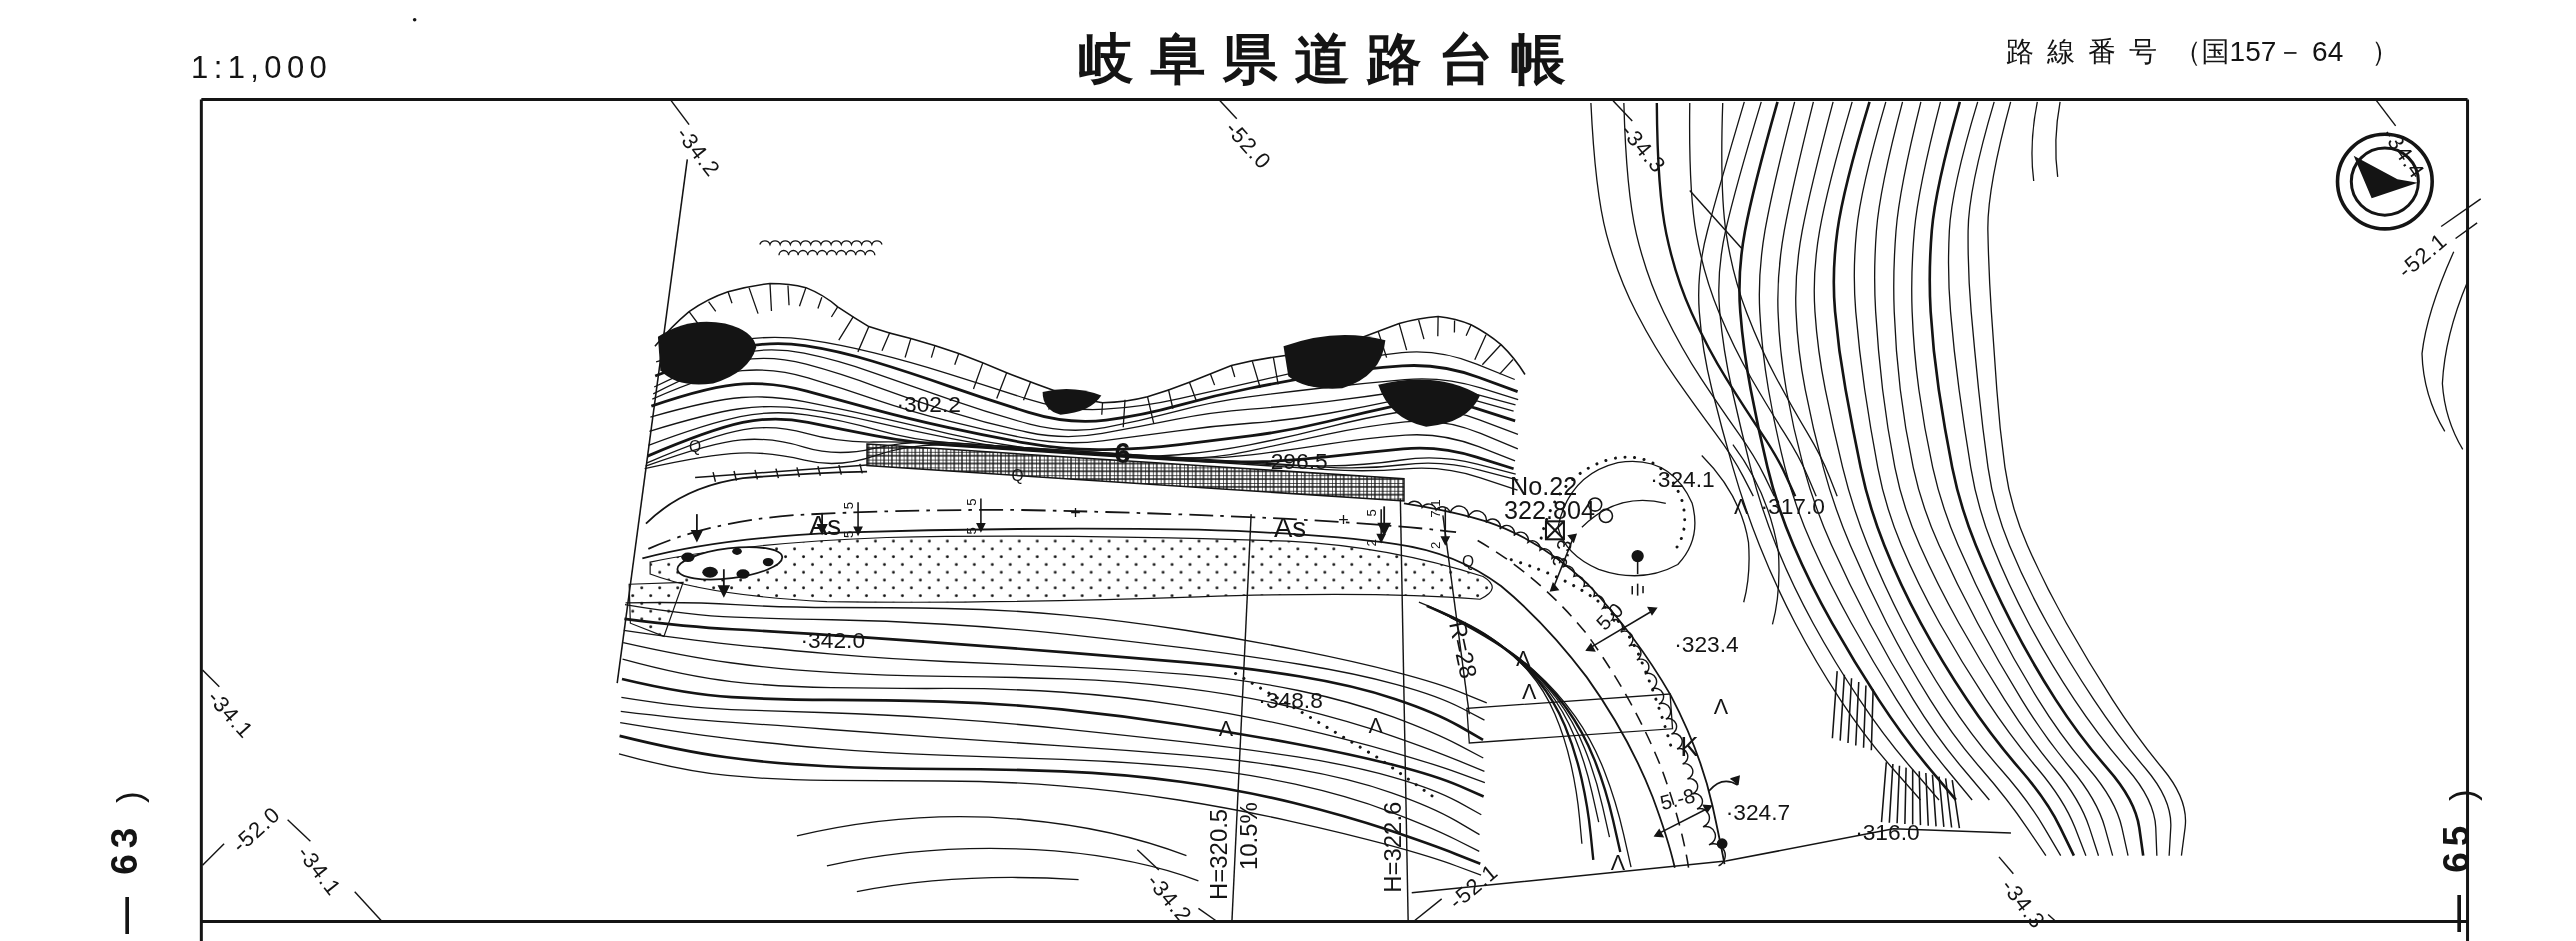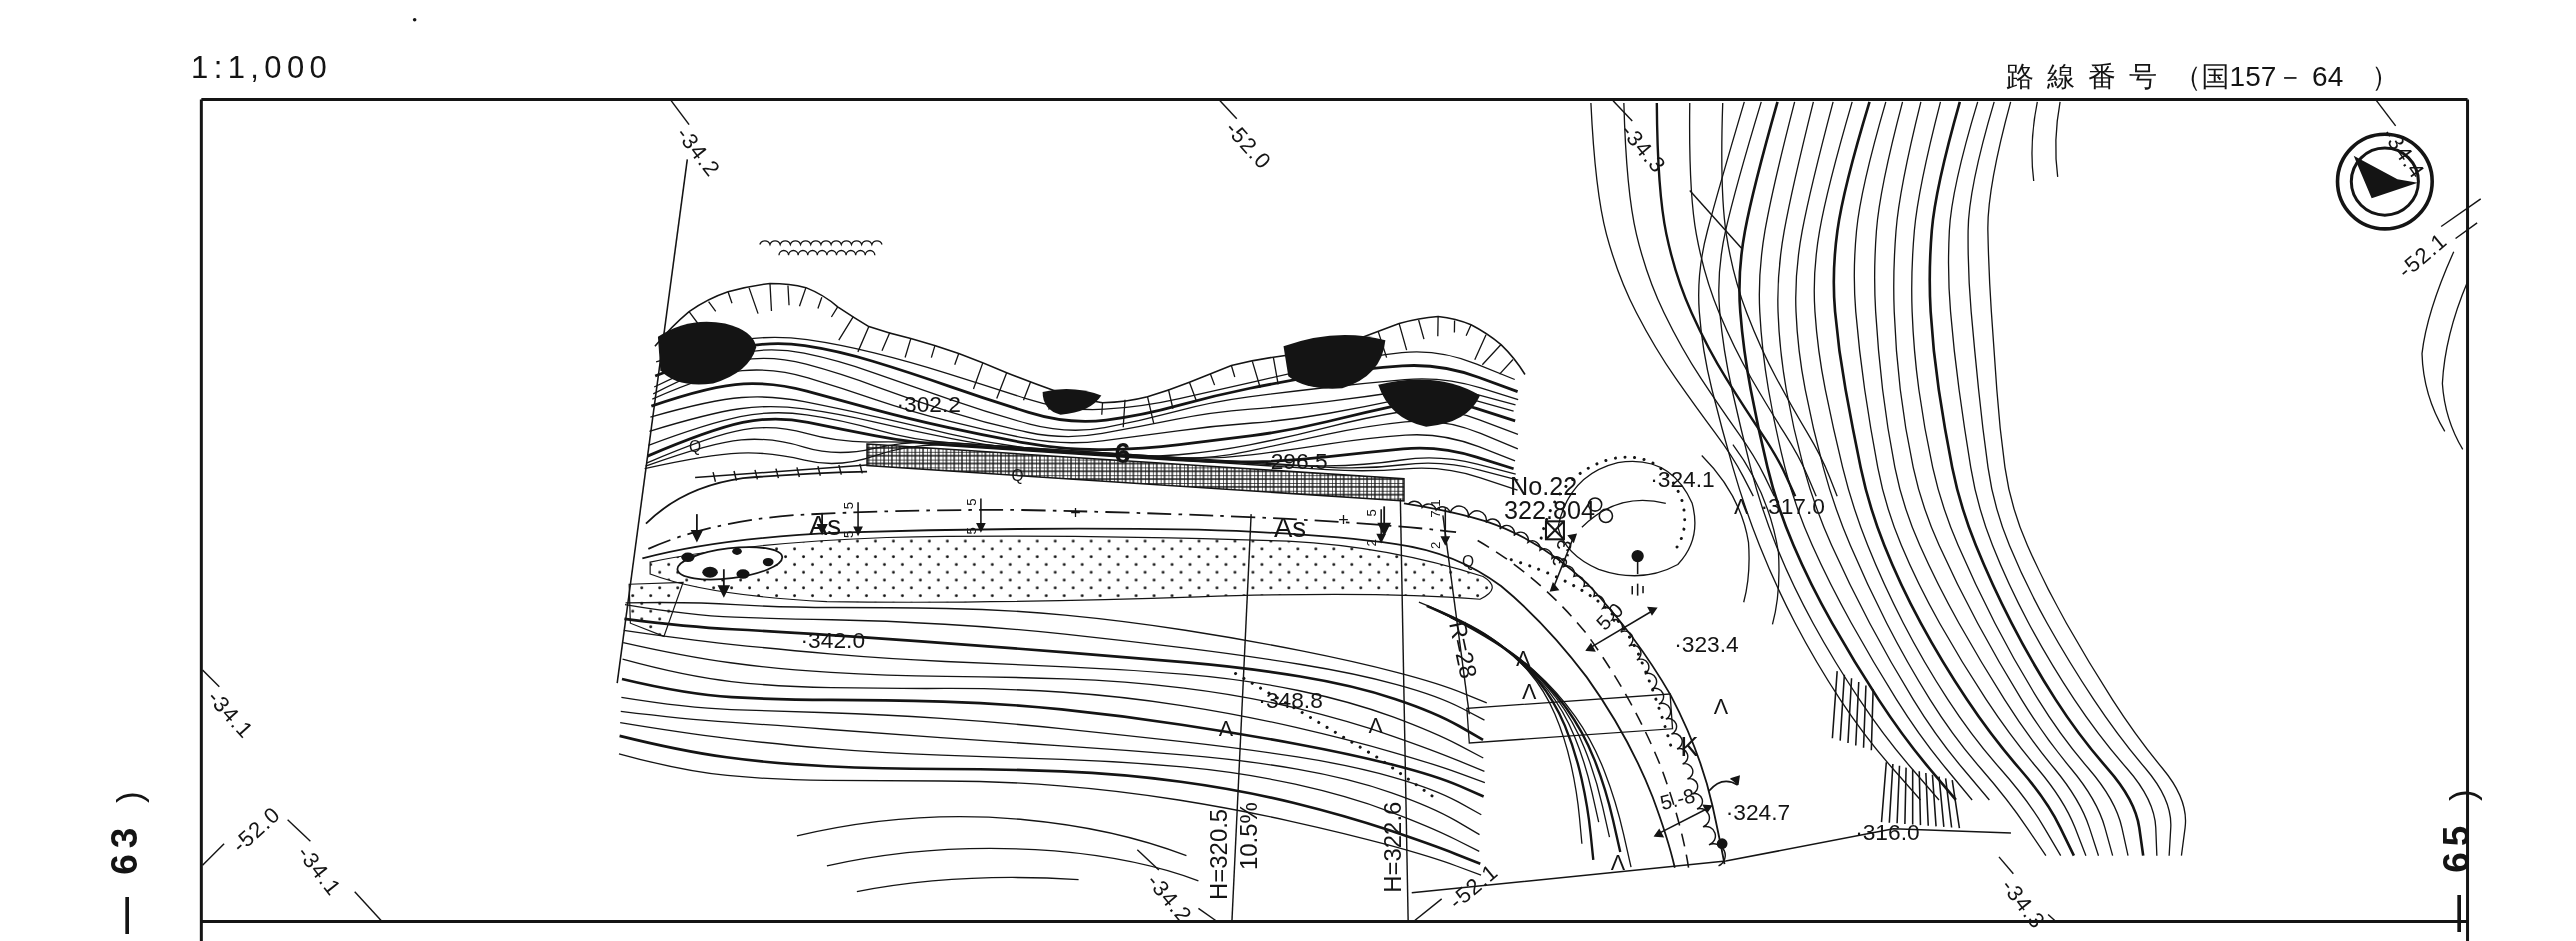--- a/index.html
+++ b/index.html
@@ -2,21 +2,21 @@
 <html style="font-size:9.6px"><head>
 <meta charset="utf-8">
 <style>
   html,body{margin:0;padding:0;background:#e8e8e4;}
   #sheet{position:relative;width:2576px;height:942px;background:#ffffff;overflow:hidden;
          font-family:"Liberation Sans",sans-serif;color:#141414;}
   .abs{position:absolute;}
   
   #scale-label{left:191px;top:50px;font-size:31px;letter-spacing:5.4px;font-weight:500;}
   #map-title{left:1073px;top:23px;width:515px;text-align:center;font-size:55px;font-weight:bold;letter-spacing:17px;white-space:nowrap;}
-  #route-block{left:2006px;top:58px;font-size:28px;white-space:nowrap;}
+  #route-block{left:2006px;top:33px;font-size:28px;white-space:nowrap;}
   #route-block .cap{letter-spacing:13px;margin-right:3.6px;}
   
   #joint-route{left:2085px;top:874px;font-size:31px;font-weight:bold;letter-spacing:1.8px;white-space:nowrap;}
   
   .vtext{position:absolute;transform:rotate(-90deg);transform-origin:left bottom;white-space:nowrap;}
   #left-number{left:144px;top:896px;font-size:37px;font-weight:600;letter-spacing:6px;line-height:38px;height:38px;}
   #left-paren{left:147px;top:769px;font-size:35px;line-height:34px;height:34px;}
   #right-number{left:2476px;top:894px;font-size:37px;font-weight:600;letter-spacing:6px;line-height:38px;height:38px;}
   #right-paren{left:2480px;top:767px;font-size:35px;line-height:34px;height:34px;}
   
@@ -25,20 +25,21 @@
   svg text{font-family:"Liberation Sans",sans-serif;fill:#141414;}
   .spot{font-size:38px;}
   .tiny{font-size:22px;}
 </style>
 </head>
 <body>
 
 <div id="sheet">
 
   <div class="abs" id="scale-label">1:1,000</div>
+  <div class="abs" id="map-title">岐阜県道路台帳</div>
   <div class="abs" id="route-block">
     <span class="cap">路線番号</span><span>（国157－ 64　）</span>
   </div>
 
 
   <div class="vtext" id="left-paren">)</div>
   <div class="vtext" id="left-number">— 63</div>
   <div class="vtext" id="right-paren">)</div>
   <div class="vtext" id="right-number">— 65</div>
 

